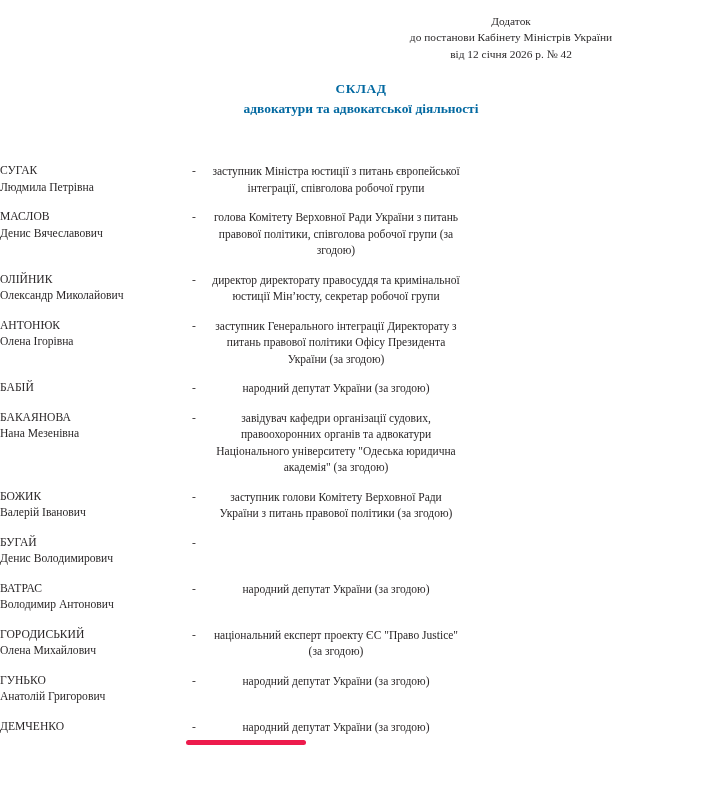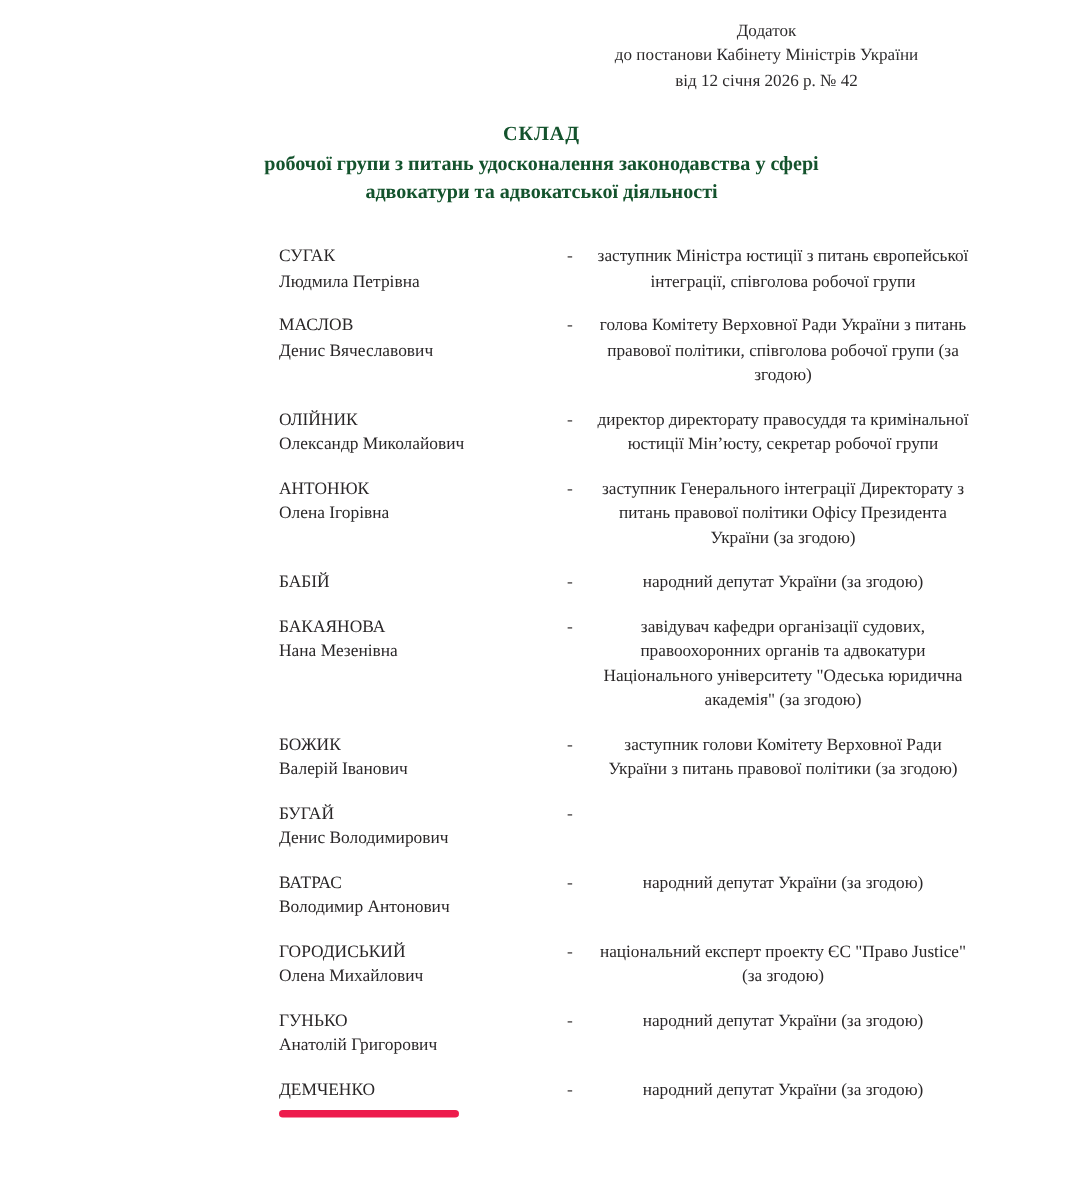--- a/index.html
+++ b/index.html
@@ -40,40 +40,39 @@
   
   .doc-title {
     position: absolute;
     left: 50px;
     top: 79px;
     width: 622px;
     text-align: center;
     font-weight: bold;
     font-size: 13.4px;
     line-height: 19.6px;
-    color: #14532d;
+    color: #0369a1;
   }
   .doc-title .title-main { letter-spacing: 0.6px; }
 
   
   .members {
     position: absolute;
     left: 0;
     top: 163px;
     width: 722px;
   }
   .member-row {
     position: relative;
     display: flex;
     align-items: flex-start;
     padding-bottom: 13px;
   }
   .member-name {
     width: 192px;
-    margin-left: 186px;
     flex: 0 0 192px;
     font-size: 11.6px;
     line-height: 16.5px;
     color: #2a2728;
   }
   .member-name .surname {
     display: block;
     white-space: nowrap;
   }
   .member-name .given {
@@ -115,21 +114,20 @@
 <div class="page">
 
   <div class="doc-header">
     <div>Додаток</div>
     <div>до постанови Кабінету Міністрів України</div>
     <div>від 12 січня 2026 р. № 42</div>
   </div>
 
   <div class="doc-title">
     <div class="title-main">СКЛАД</div>
-    <div>робочої групи з питань удосконалення законодавства у сфері</div>
     <div>адвокатури та адвокатської діяльності</div>
   </div>
 
   <div class="members">
       <div class="member-row">
         <div class="member-name">
           <span class="surname">СУГАК</span>
           <span class="given">Людмила Петрівна</span>
         </div>
         <div class="member-dash">-</div>

